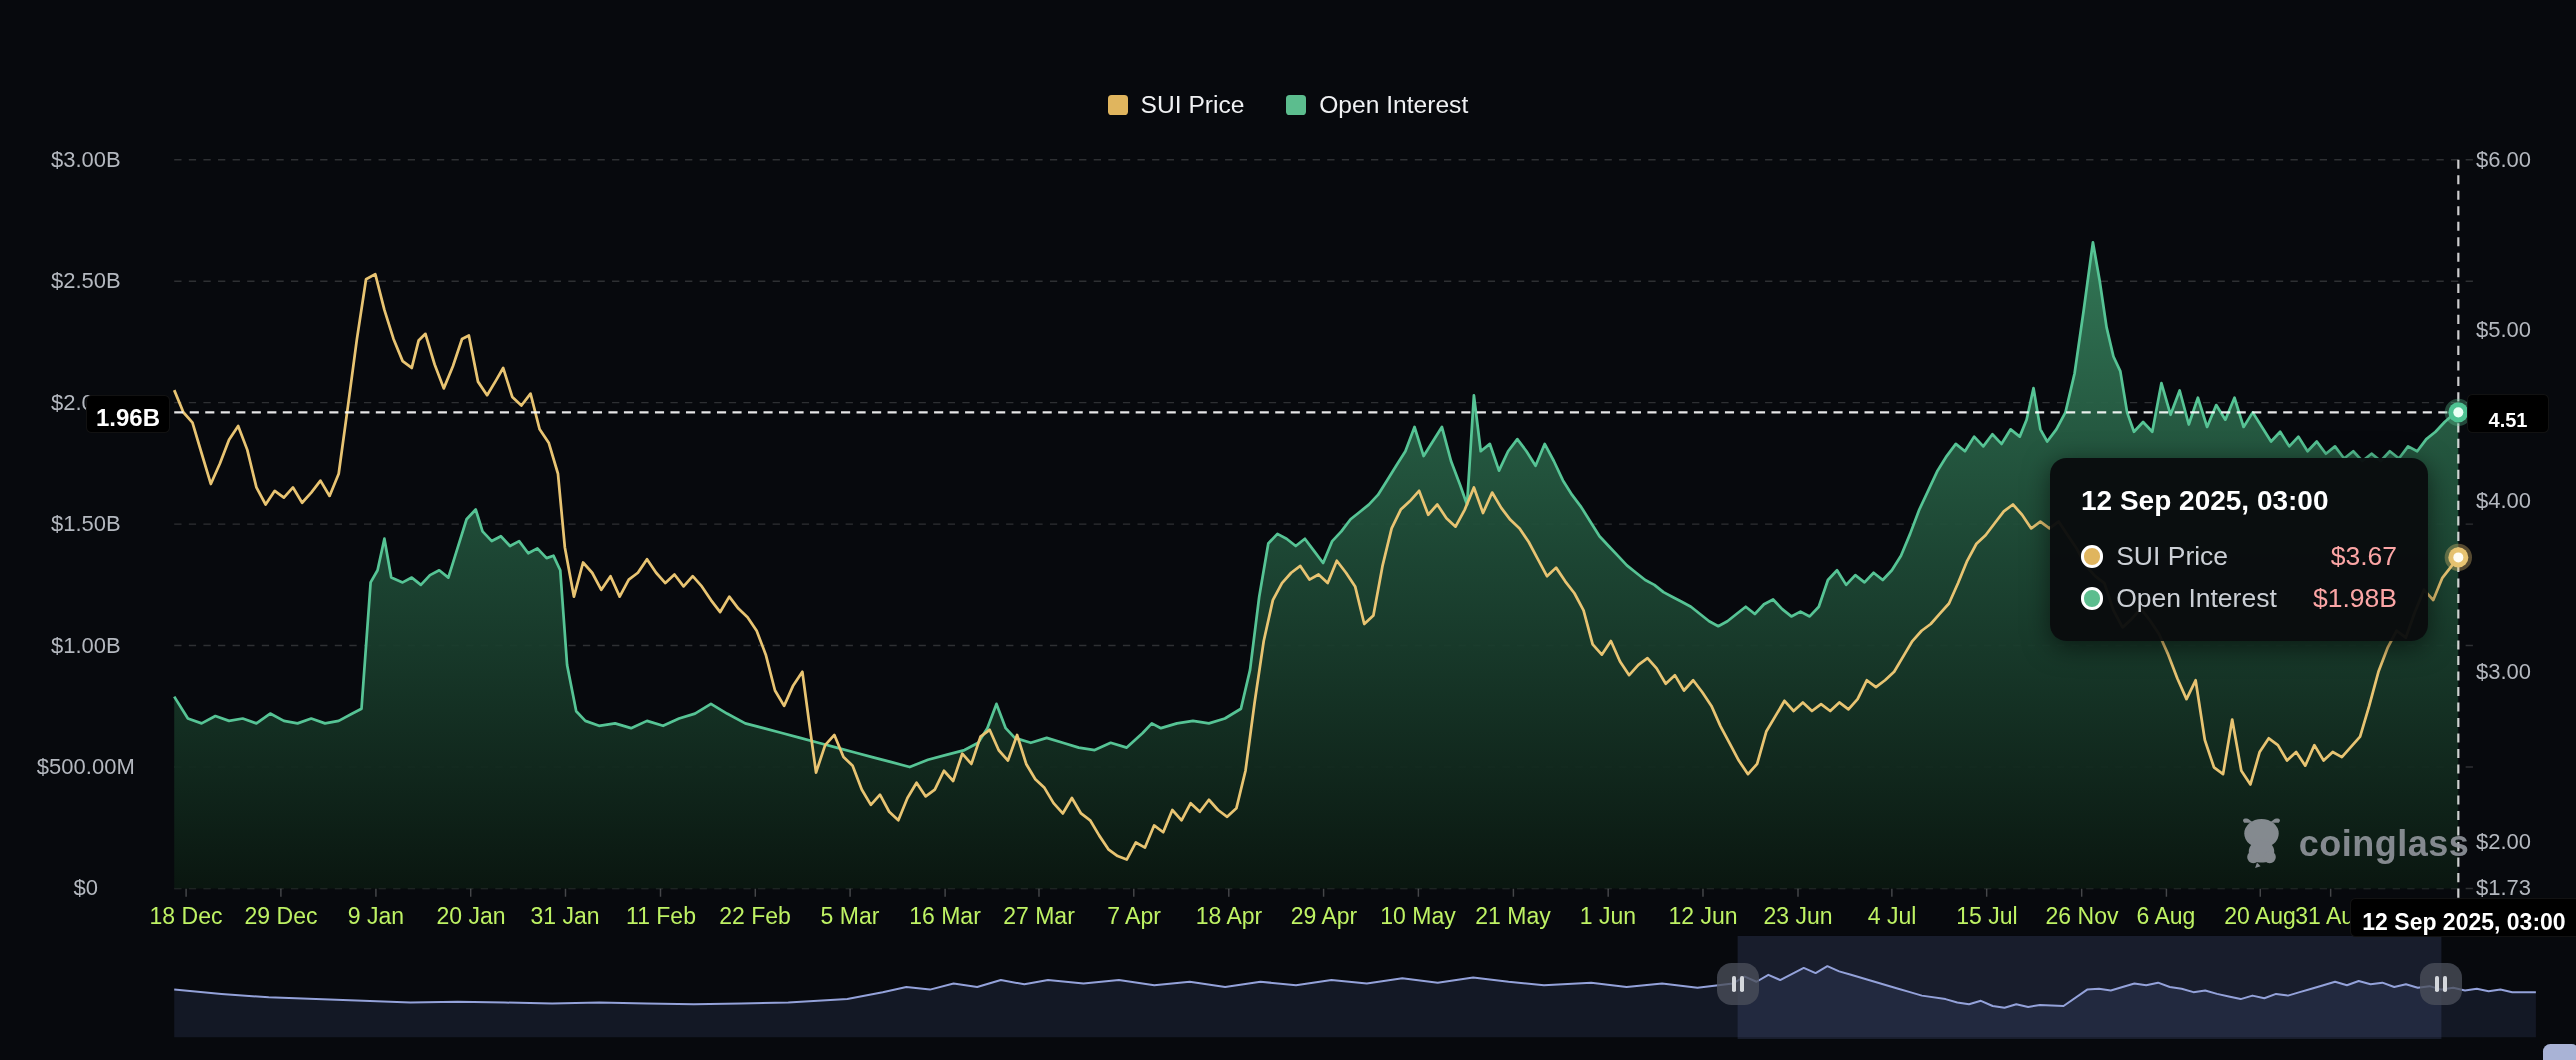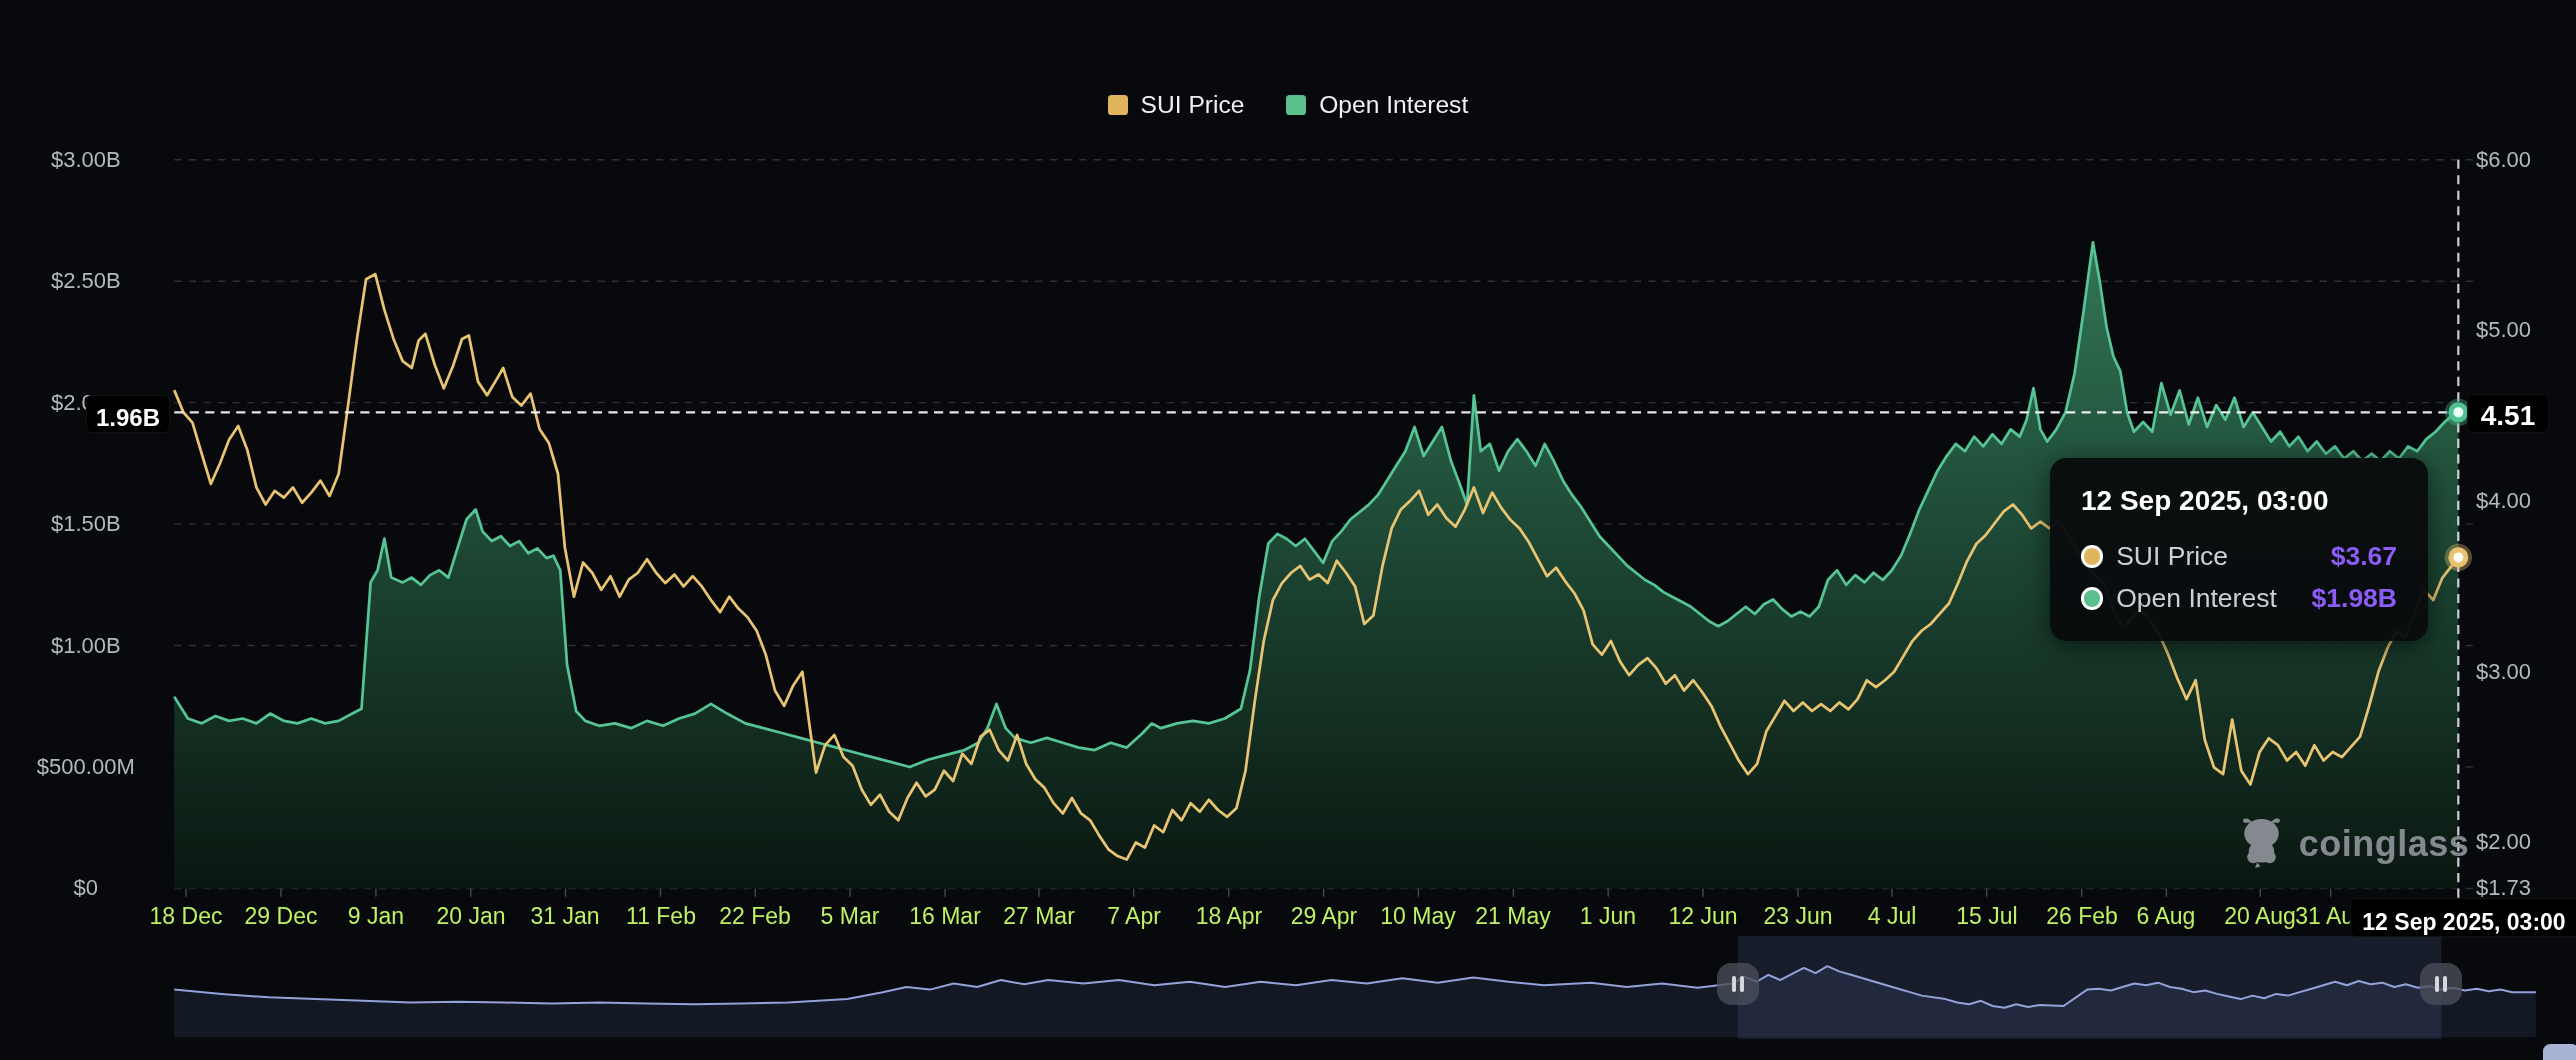--- a/index.html
+++ b/index.html
@@ -11,29 +11,29 @@
   .legend-swatch{width:20px;height:20px;border-radius:3.6px;}
   .legend-label{color:#f0f1f3;font-size:24.6px;font-weight:500;}
   #chart-svg{position:absolute;left:0;top:0;}
   .axis-label{position:absolute;color:#b4b8bf;font-size:22px;font-weight:500;white-space:nowrap;}
   .axis-label.left{transform:translateY(-50%);text-align:center;width:146px;}
   .axis-label.right{transform:translateY(-50%);}
   .x-label{position:absolute;transform:translateX(-50%);color:#bef264;font-size:23px;font-weight:500;top:903px;white-space:nowrap;}
   .crosshair-box{position:absolute;background:#000;border:0.9px solid rgba(255,255,255,.07);border-radius:5.5px;
     color:#fff;font-weight:700;display:flex;align-items:flex-end;justify-content:center;z-index:6;}
   #crosshair-left-box{left:86px;top:395px;width:82px;height:36px;font-size:24px;}
-  #crosshair-right-box{left:2467px;top:394px;width:80px;height:37px;font-size:28px;}
+  #crosshair-right-box{left:2467px;top:394px;width:80px;height:37px;font-size:20px;}
   #crosshair-bottom-box{left:2350px;top:898px;width:226px;height:37px;font-size:23px;border-radius:5.5px 0 0 5.5px;}
   #tooltip{position:absolute;left:2050px;top:458px;width:378px;height:183px;background:rgba(9,11,14,.96);
     border-radius:16.4px;z-index:7;box-shadow:0 5.5px 27px rgba(0,0,0,.55);padding:27px 31px;box-sizing:border-box;}
   #tooltip-time{color:#fff;font-size:28px;font-weight:600;margin-bottom:24px;}
   .tt-row{display:flex;align-items:center;gap:12.8px;margin-bottom:11px;}
   .tt-dot{width:16.4px;height:16.4px;border-radius:50%;border:3.6px solid #fff;box-sizing:content-box;}
   .tt-label{color:#ccd0d6;font-size:26.5px;}
-  .tt-value{margin-left:auto;color:#8b5cf6;font-size:26.5px;font-weight:700;}
+  .tt-value{margin-left:auto;color:#fca5a5;font-size:26.5px;font-weight:400;}
   #watermark{position:absolute;left:2237px;top:817px;display:flex;align-items:center;gap:12.8px;opacity:.88;z-index:2;}
   #watermark-text{color:#9599a0;font-size:36px;font-weight:700;letter-spacing:0.5px;}
   .nav-handle{position:absolute;width:42px;height:42px;border-radius:14.6px;background:rgba(74,78,90,.78);
     display:flex;align-items:center;justify-content:center;gap:4.6px;z-index:5;transform:translate(-50%,-50%);cursor:ew-resize;}
   .nav-handle span{display:block;width:3.6px;height:16.4px;background:#d4d7dc;border-radius:1.8px;}
   #corner-button{position:absolute;left:2543px;top:1044px;width:36px;height:27px;background:#a9b3d6;border-radius:7.3px;z-index:8;}
 </style>
 </head>
 <body>
 
@@ -133,21 +133,21 @@
       <div class="x-label" style="left: 1134px;">7 Apr</div>
       <div class="x-label" style="left: 1229px;">18 Apr</div>
       <div class="x-label" style="left: 1324px;">29 Apr</div>
       <div class="x-label" style="left: 1418px;">10 May</div>
       <div class="x-label" style="left: 1513px;">21 May</div>
       <div class="x-label" style="left: 1608px;">1 Jun</div>
       <div class="x-label" style="left: 1703px;">12 Jun</div>
       <div class="x-label" style="left: 1798px;">23 Jun</div>
       <div class="x-label" style="left: 1892px;">4 Jul</div>
       <div class="x-label" style="left: 1987px;">15 Jul</div>
-      <div class="x-label" style="left: 2082px;">26 Feb</div>
+      <div class="x-label" style="left: 2082px;">26 Nov</div>
       <div class="x-label" style="left: 2166px;">6 Aug</div>
       <div class="x-label" style="left: 2260px;">20 Aug</div>
       <div class="x-label" style="left: 2331px;">31 Aug</div>
     </div>
 
   <div id="crosshair-left-box" class="crosshair-box">
     <span>1.96B</span>
   </div>
   <div id="crosshair-right-box" class="crosshair-box">
     <span>4.51</span>

